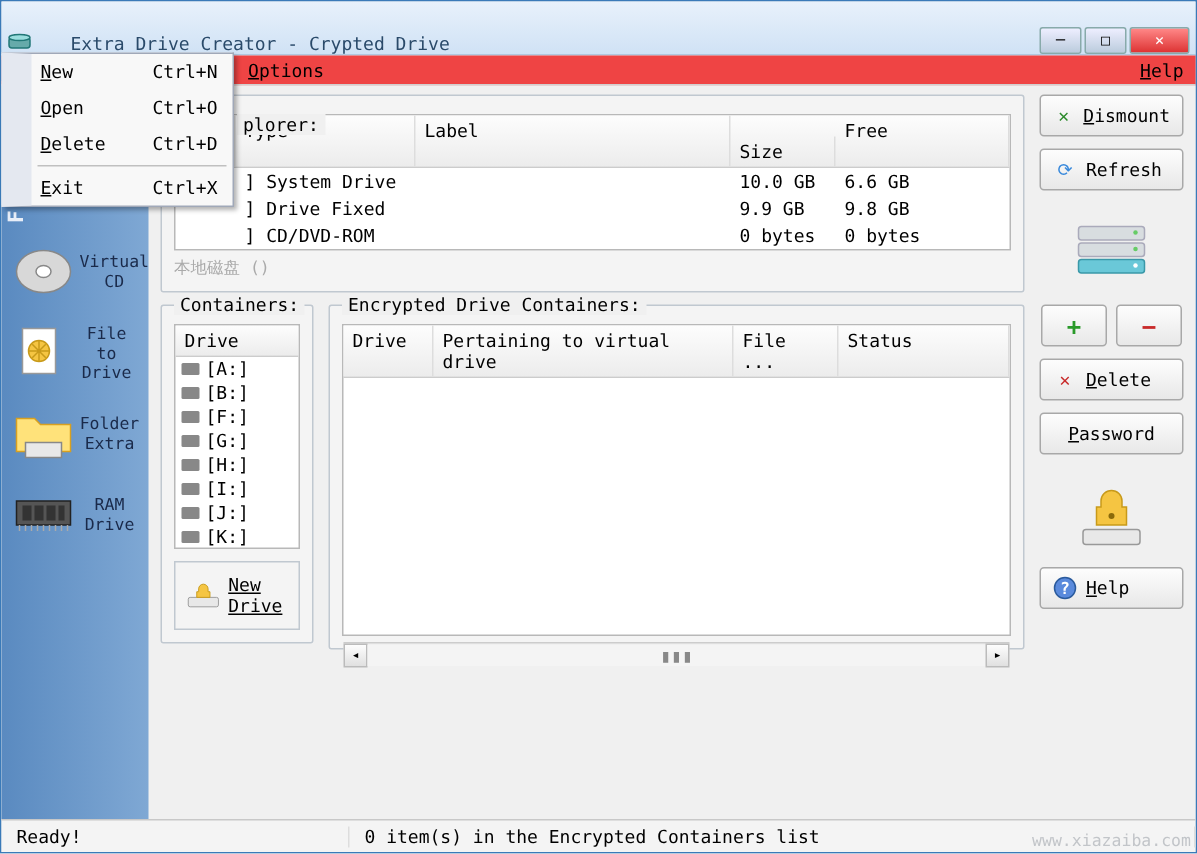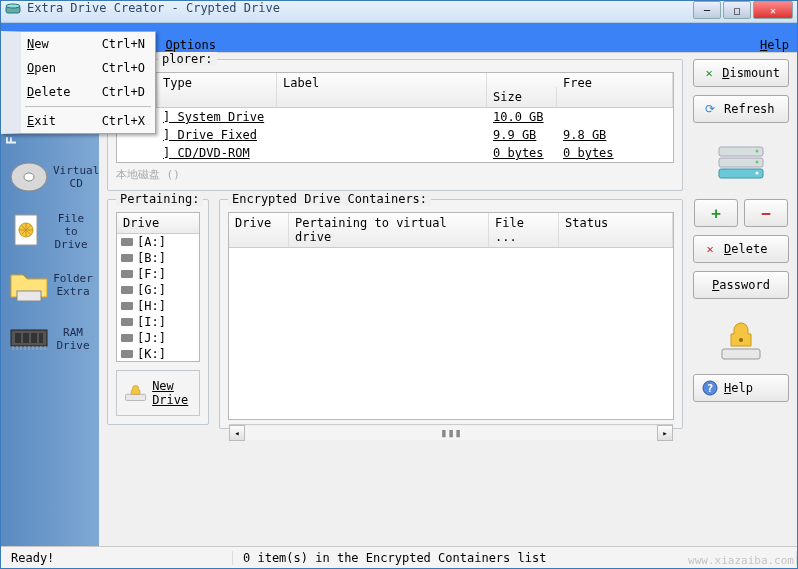--- a/index.html
+++ b/index.html
@@ -1,45 +1,45 @@
 <!DOCTYPE html>
 <html><head>
 <meta charset="utf-8">
 <style>
 * { box-sizing: border-box; margin: 0; padding: 0; }
 body { font-family: "SimSun", "宋体", monospace; font-size: 12px; background: #d4dce8; overflow: hidden; }
 .window { width: 798px; height: 569px; background: #efefef; border: 1px solid #3a7ab8; display: flex; flex-direction: column; }
-.titlebar { height: 22px; background: linear-gradient(#e8f1fb, #d0e2f5); border-bottom: 1px solid #b0c8e0; display: flex; align-items: flex-start; padding: 0 4px; }
+.titlebar { height: 36px; background: linear-gradient(#e8f1fb, #d0e2f5); border-bottom: 1px solid #b0c8e0; display: flex; align-items: flex-end; padding: 0 4px; gap: 20px; }
 .title-icon { width: 16px; height: 16px; margin-right: 6px; }
 .title-text { flex: 1; color: #2a4a6a; font-size: 12px; }
 .win-controls { display: flex; gap: 2px; }
 .win-btn { width: 28px; height: 18px; border: 1px solid #8aa; border-radius: 2px; display: flex; align-items: center; justify-content: center; font-size: 10px; cursor: pointer; }
 .win-min, .win-max { background: linear-gradient(#eef,#bcd); }
 .win-close { background: linear-gradient(#f88,#d33); color: #fff; width: 40px; }
-.menubar { height: 30px; background: #3b82f6; border-bottom: 1px solid #d0d0d0; display: flex; align-items: flex-end; }
+.menubar { height: 20px; background: #ef4444; border-bottom: 1px solid #d0d0d0; display: flex; align-items: center; }
 .menu-item { padding: 0 8px; display: flex; align-items: center; cursor: pointer; }
 .menu-item.active { background: #316ac5; color: #fff; }
 .menu-item u { text-decoration: underline; }
 .menu-spacer { flex: 1; }
 .content { flex: 1; display: flex; background: #f0f0f0; }
 .sidebar { width: 98px; background: linear-gradient(90deg,#5a8ac0,#7fa8d4); display: flex; flex-direction: column; align-items: center; padding-top: 100px; gap: 6px; position: relative; }
 .sidebar-tab { position: absolute; left: 2px; top: 50px; writing-mode: vertical-rl; transform: rotate(180deg); color: #e8eef8; font-weight: bold; font-size: 14px; letter-spacing: 2px; }
 .sidebar-item { width: 86px; display: flex; flex-direction: row; align-items: center; gap: 2px; padding: 4px 0; cursor: pointer; color: #1a2a4a; }
 .sidebar-item .ic { width: 48px; height: 40px; display: flex; align-items: center; justify-content: center; }
 .sidebar-item .lbl { font-size: 11px; text-align: center; }
 .main { flex: 1; padding: 6px 8px 0 8px; display: flex; flex-direction: column; gap: 8px; position: relative; }
 .row { display: flex; gap: 10px; align-items: flex-start; }
 .group { border: 1px solid #c0c8d0; border-radius: 2px; background: #f4f4f4; padding: 12px 8px 8px 8px; position: relative; }
 .group-title { position: absolute; top: -8px; left: 8px; background: #f0f0f0; padding: 0 4px; font-size: 12px; }
 .table { background: #fff; border: 1px solid #b8b8b8; width: 100%; }
 .thead { display: flex; background: linear-gradient(#fdfdfd,#ececec); border-bottom: 1px solid #ccc; }
 .th { padding: 3px 6px; border-right: 1px solid #ddd; font-size: 12px; }
 .tbody { }
 .tr { display: flex; padding: 1px 0; }
-.td { padding: 1px 6px; font-size: 12px; text-decoration: underline; }
+.td { padding: 1px 6px; font-size: 12px; }
 .right-col { display: flex; flex-direction: column; gap: 8px; align-items: center; }
 .btn { width: 96px; height: 28px; background: linear-gradient(#fdfdfd,#e8e8e8); border: 1px solid #a8a8a8; border-radius: 3px; display: flex; align-items: center; gap: 6px; padding: 0 8px; cursor: pointer; font-size: 12px; }
 .btn .bic { width: 16px; height: 16px; display: flex; align-items: center; justify-content: center; }
 .deco-drives { margin-top: 12px; }
 .available { width: 102px; }
 .avail-list { background: #fff; border: 1px solid #b8b8b8; height: 150px; overflow: hidden; }
 .avail-head { background: linear-gradient(#fdfdfd,#ececec); border-bottom: 1px solid #ccc; padding: 3px 6px; }
 .avail-row { display: flex; align-items: center; gap: 4px; padding: 1px 4px; }
 .drive-tiny { width: 12px; height: 8px; background: #888; border-radius: 1px; }
 .newdrive-box { margin-top: 8px; border: 1px solid #c0c8d0; padding: 6px; display: flex; flex-direction: row; align-items: center; gap: 4px; cursor: pointer; }
@@ -160,35 +160,36 @@
           </div>
         <div class="dd-sep"></div>
         <div class="dd-item">
             <span><u>E</u>xit</span>
             <span>Ctrl+X</span>
           </div>
       </div>
 
       <div class="row">
         <div class="group" style="flex:1;">
-          <div class="group-title" style="left:50px;">plorer:</div>
+          <div class="group-title" style="left:50px;margin-top:20px;">plorer:</div>
           <div class="table">
             <div class="thead">
               <div class="th" style="width:40px;"></div>
               <div class="th" style="width:120px;">Type</div>
               <div class="th" style="width:210px;">Label</div>
               <div class="th" style="width:70px;margin-top:14px;">Size</div>
               <div class="th" style="flex:1;">Free</div>
             </div>
             <div class="tbody" id="explorer-body">
                 <div class="tr">
                   <div class="td" style="width:40px;"></div>
                   <div class="td" style="width:120px;">] System Drive</div>
                   <div class="td" style="width:210px;"></div>
                   <div class="td" style="width:70px;">10.0 GB</div>
+                  <div class="td" style="flex:1;">6.6 GB</div>
                 </div>
                 <div class="tr">
                   <div class="td" style="width:40px;"></div>
                   <div class="td" style="width:120px;">] Drive Fixed</div>
                   <div class="td" style="width:210px;"></div>
                   <div class="td" style="width:70px;">9.9 GB</div>
                   <div class="td" style="flex:1;">9.8 GB</div>
                 </div>
                 <div class="tr">
                   <div class="td" style="width:40px;"></div>
@@ -218,21 +219,21 @@
                 <circle cx="44" cy="8" r="1.5" fill="#6c6"></circle>
                 <circle cx="44" cy="19" r="1.5" fill="#6c6"></circle>
                 <circle cx="44" cy="30" r="1.5" fill="#fff"></circle>
               </svg>
           </div>
         </div>
       </div>
 
       <div class="row" style="flex:1;">
         <div class="group available">
-          <div class="group-title">Pertaining:</div>
+          <div class="group-title">Containers:</div>
           <div class="avail-list">
             <div class="avail-head">Drive</div>
             <div id="avail-body">
                 <div class="avail-row">
                   <span class="drive-tiny"></span>
                   <span>[A:]</span>
                 </div>
                 <div class="avail-row">
                   <span class="drive-tiny"></span>
                   <span>[B:]</span>

